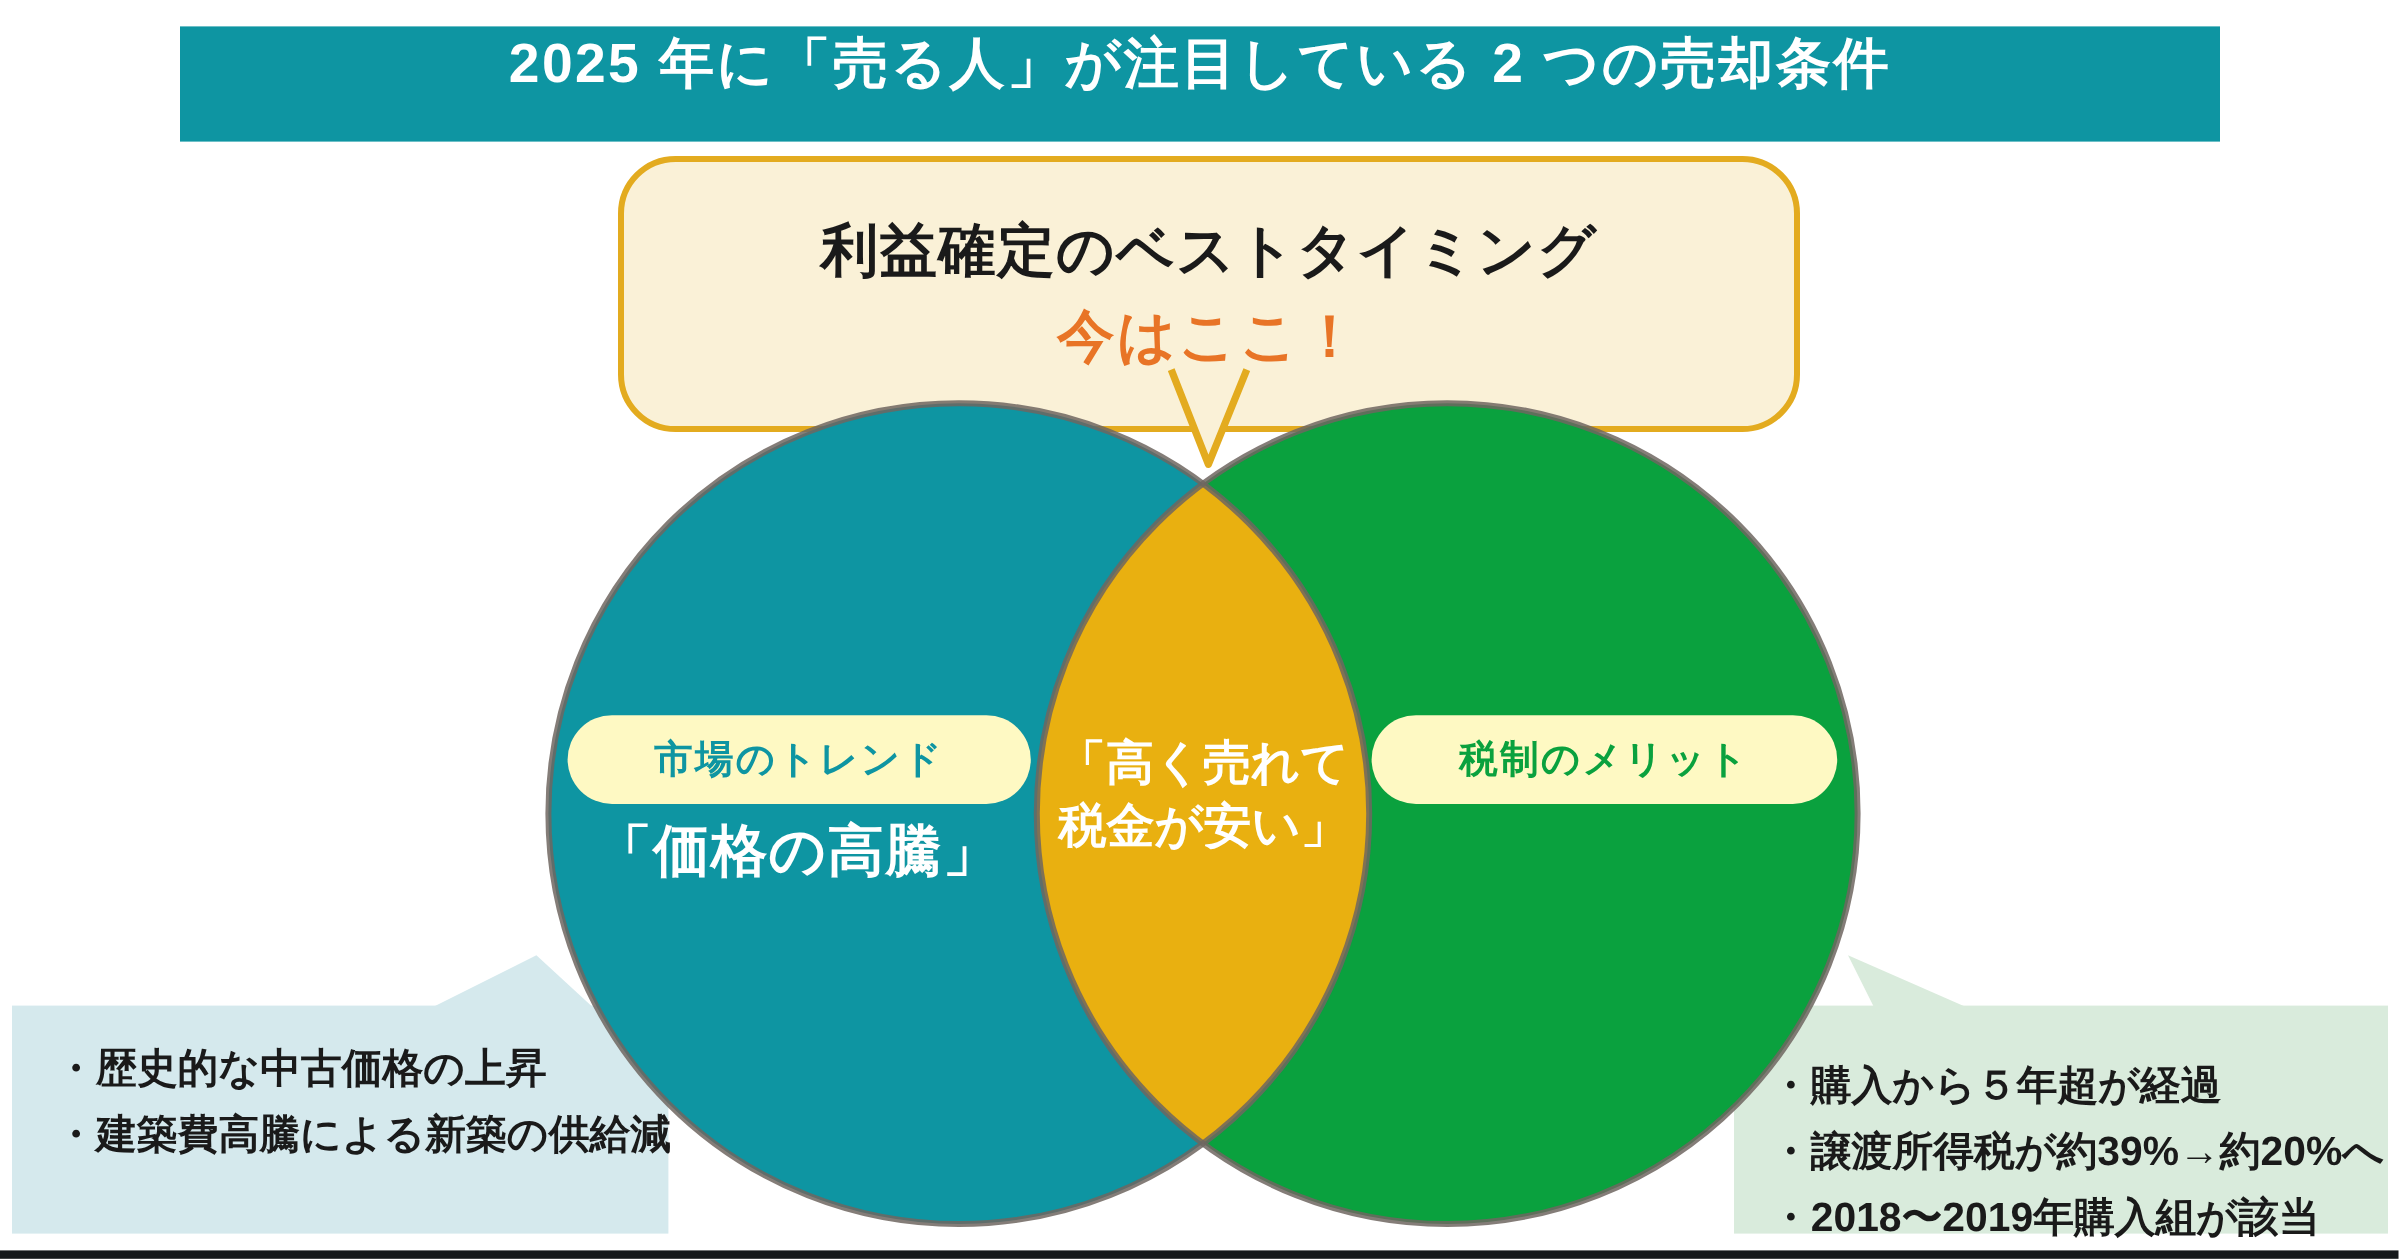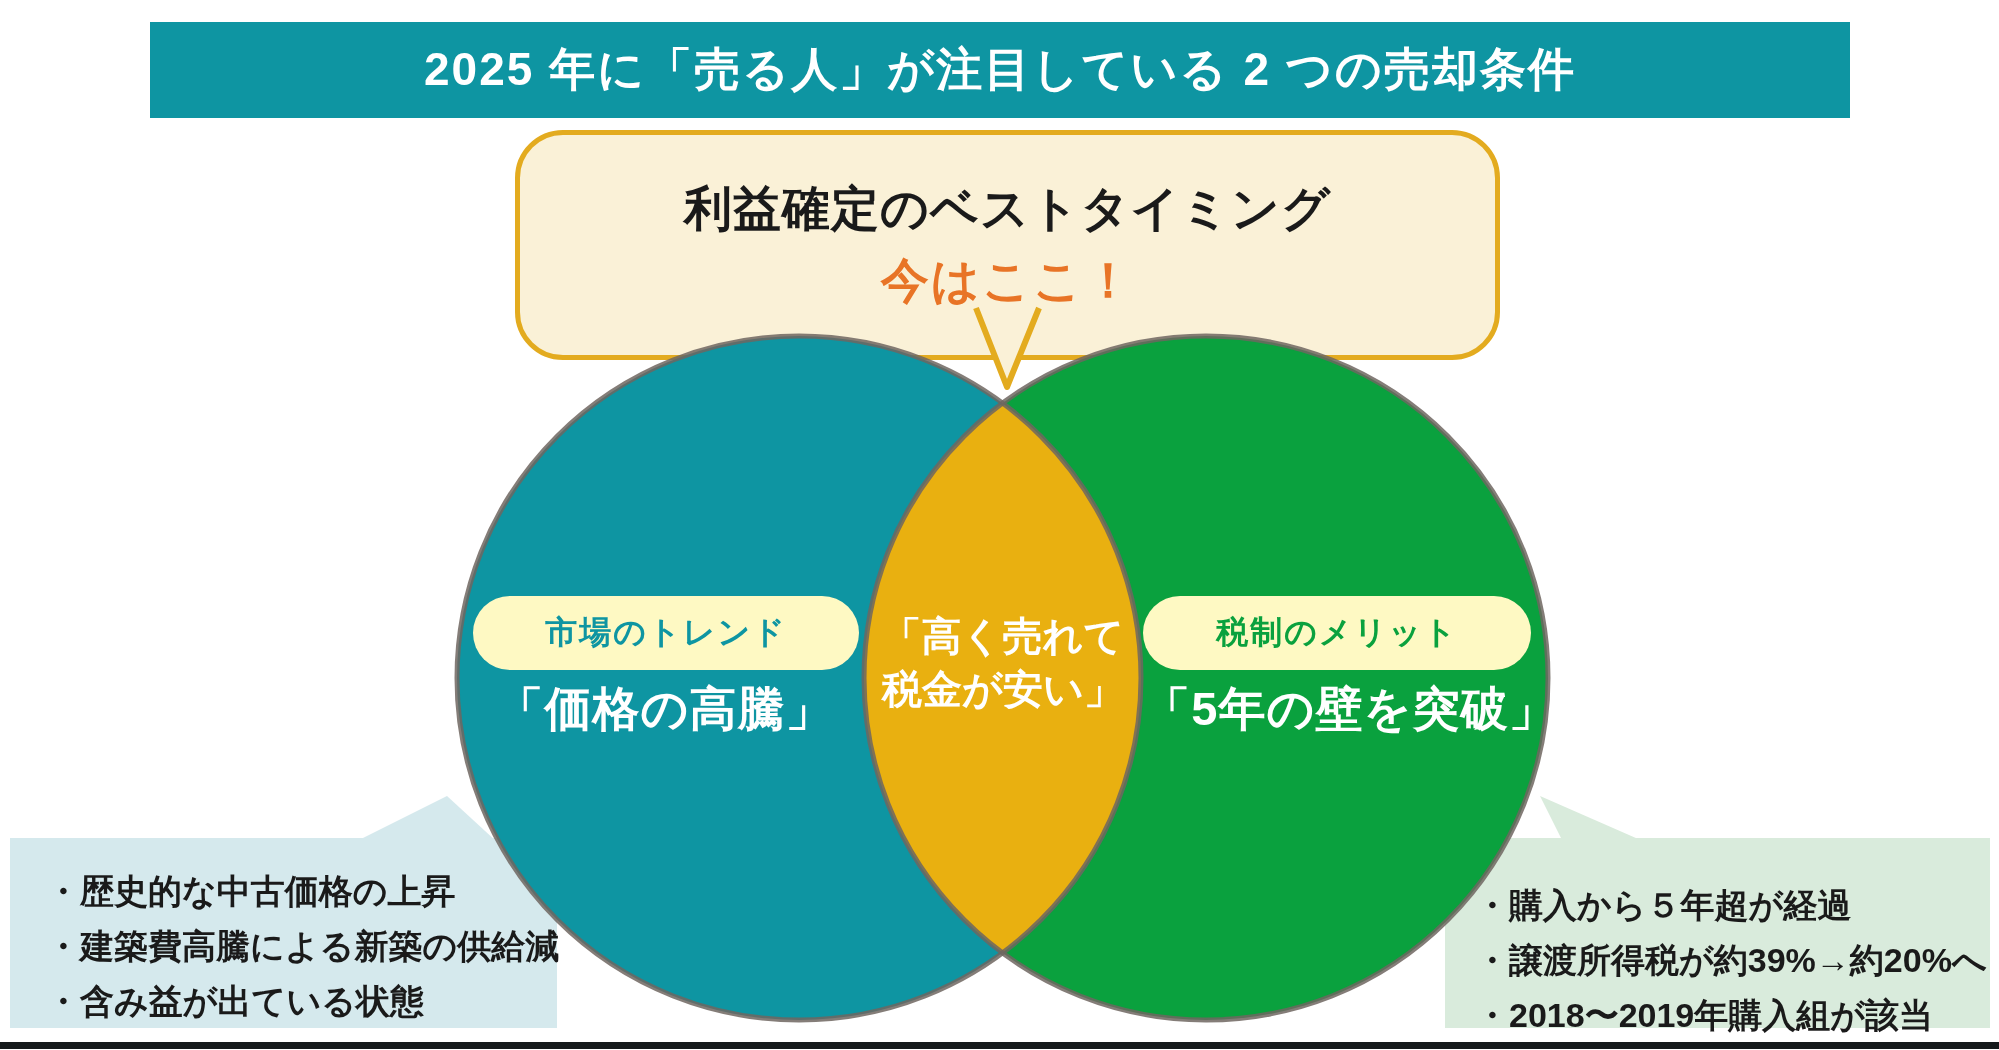--- a/index.html
+++ b/index.html
@@ -8,21 +8,21 @@
     width:1999px;height:1050px;
     background:#fff;
     overflow:hidden;
     font-family:"Liberation Sans","DejaVu Sans",sans-serif;
     font-weight:700;
   }
   
   .banner{
     position:absolute;left:150px;top:22px;width:1700px;height:96px;
     background:var(--teal,#0E95A2);
-    display:flex;align-items:center;justify-content:center;
+    display:flex;justify-content:center;
   }
   .banner-title{
     color:#fff;font-size:46px;letter-spacing:2px;white-space:nowrap;
   }
   
   .bubble{
     position:absolute;left:515px;top:130px;width:985px;height:230px;
     background:var(--bubble_bg,#FAF1D7);
     border:5px solid var(--bubble_border,#E3AB1F);
     border-radius:48px;
@@ -80,21 +80,20 @@
   </div>
 
   <div class="bubble">
     <div class="bubble-line1">利益確定のベストタイミング</div>
     <div class="bubble-line2">今はここ！</div>
   </div>
 
   <div class="note-box left">
     <div class="note-line">・歴史的な中古価格の上昇</div>
     <div class="note-line">・建築費高騰による新築の供給減</div>
-    <div class="note-line">・含み益が出ている状態</div>
   </div>
 
   <div class="note-box right">
     <div class="note-line">・購入から５年超が経過</div>
     <div class="note-line">・譲渡所得税が約39%→約20%へ</div>
     <div class="note-line">・2018〜2019年購入組が該当</div>
   </div>
 
   <svg class="shape-layer" viewBox="0 0 1999 1050">
     <defs>
@@ -119,21 +118,20 @@
   </svg>
 
   <div class="pill left">
     <span>市場のトレンド</span>
   </div>
   <div class="circle-caption left">「価格の高騰」</div>
 
   <div class="pill right">
     <span>税制のメリット</span>
   </div>
-  <div class="circle-caption right">「5年の壁を突破」</div>
 
   <div class="overlap-text">
     <div>「高く売れて</div>
     <div>税金が安い」</div>
   </div>
 
   <div class="bottom-bar"></div>
 
 </div>
 

